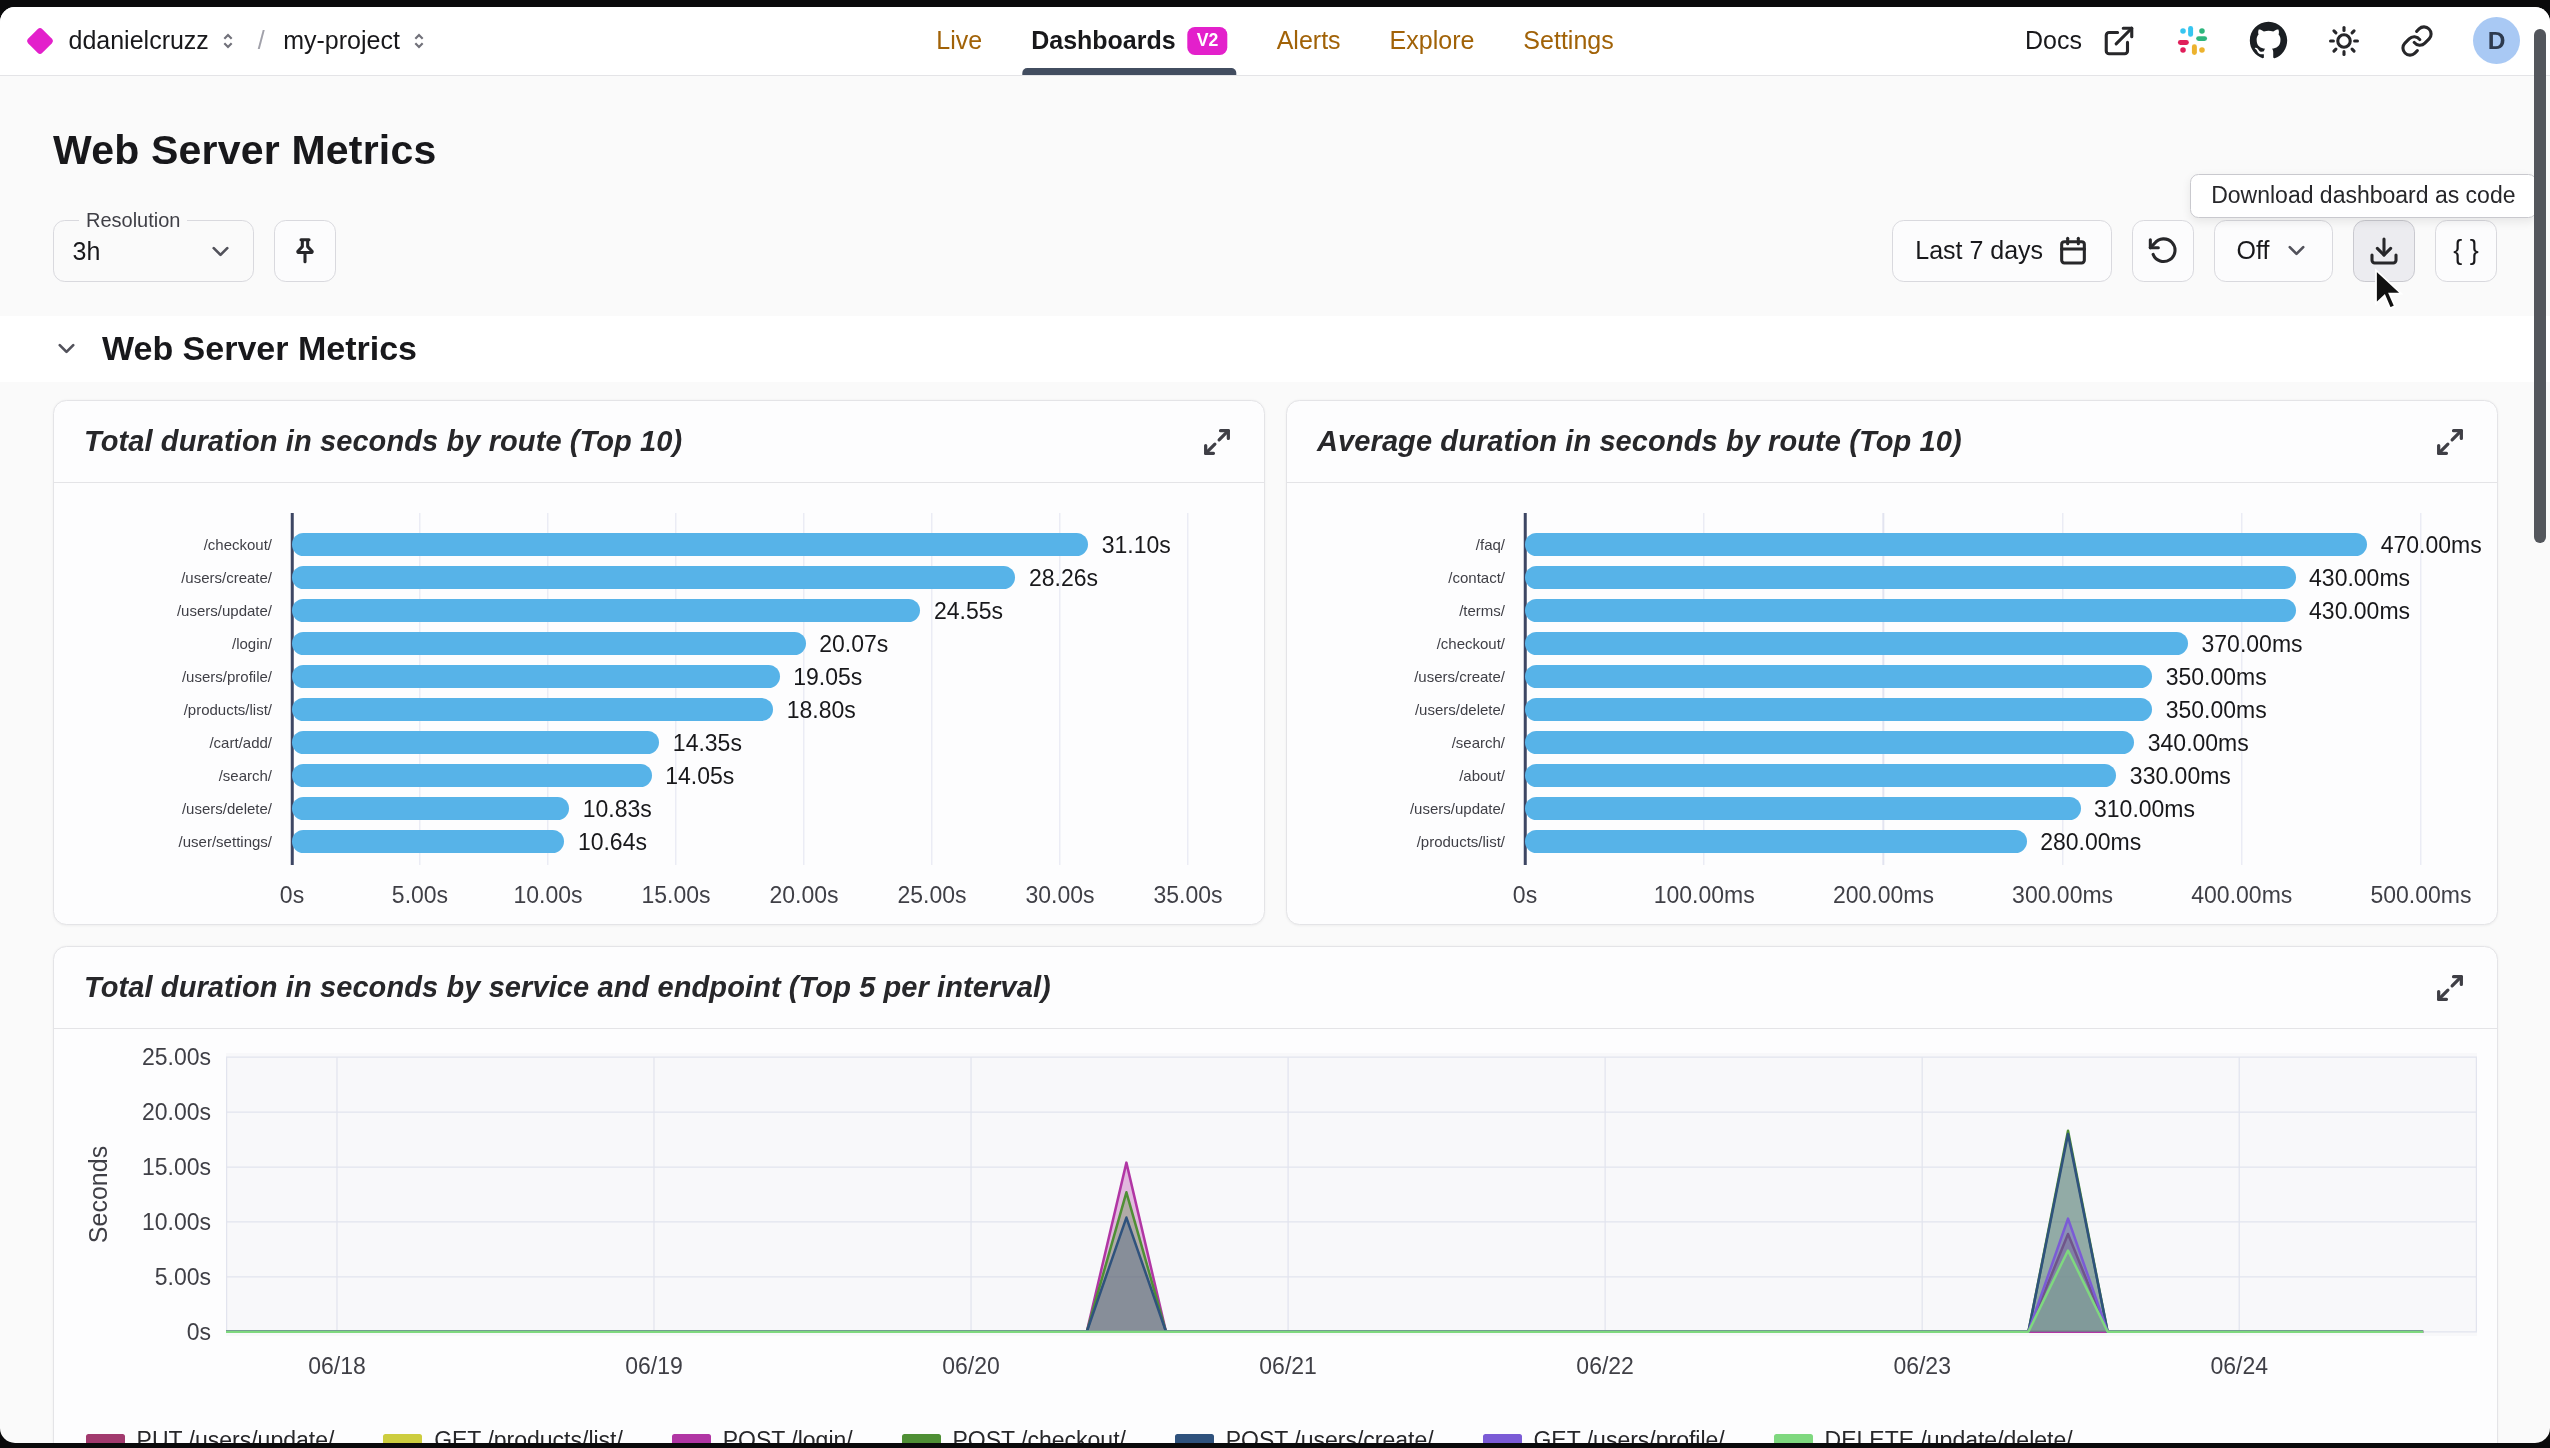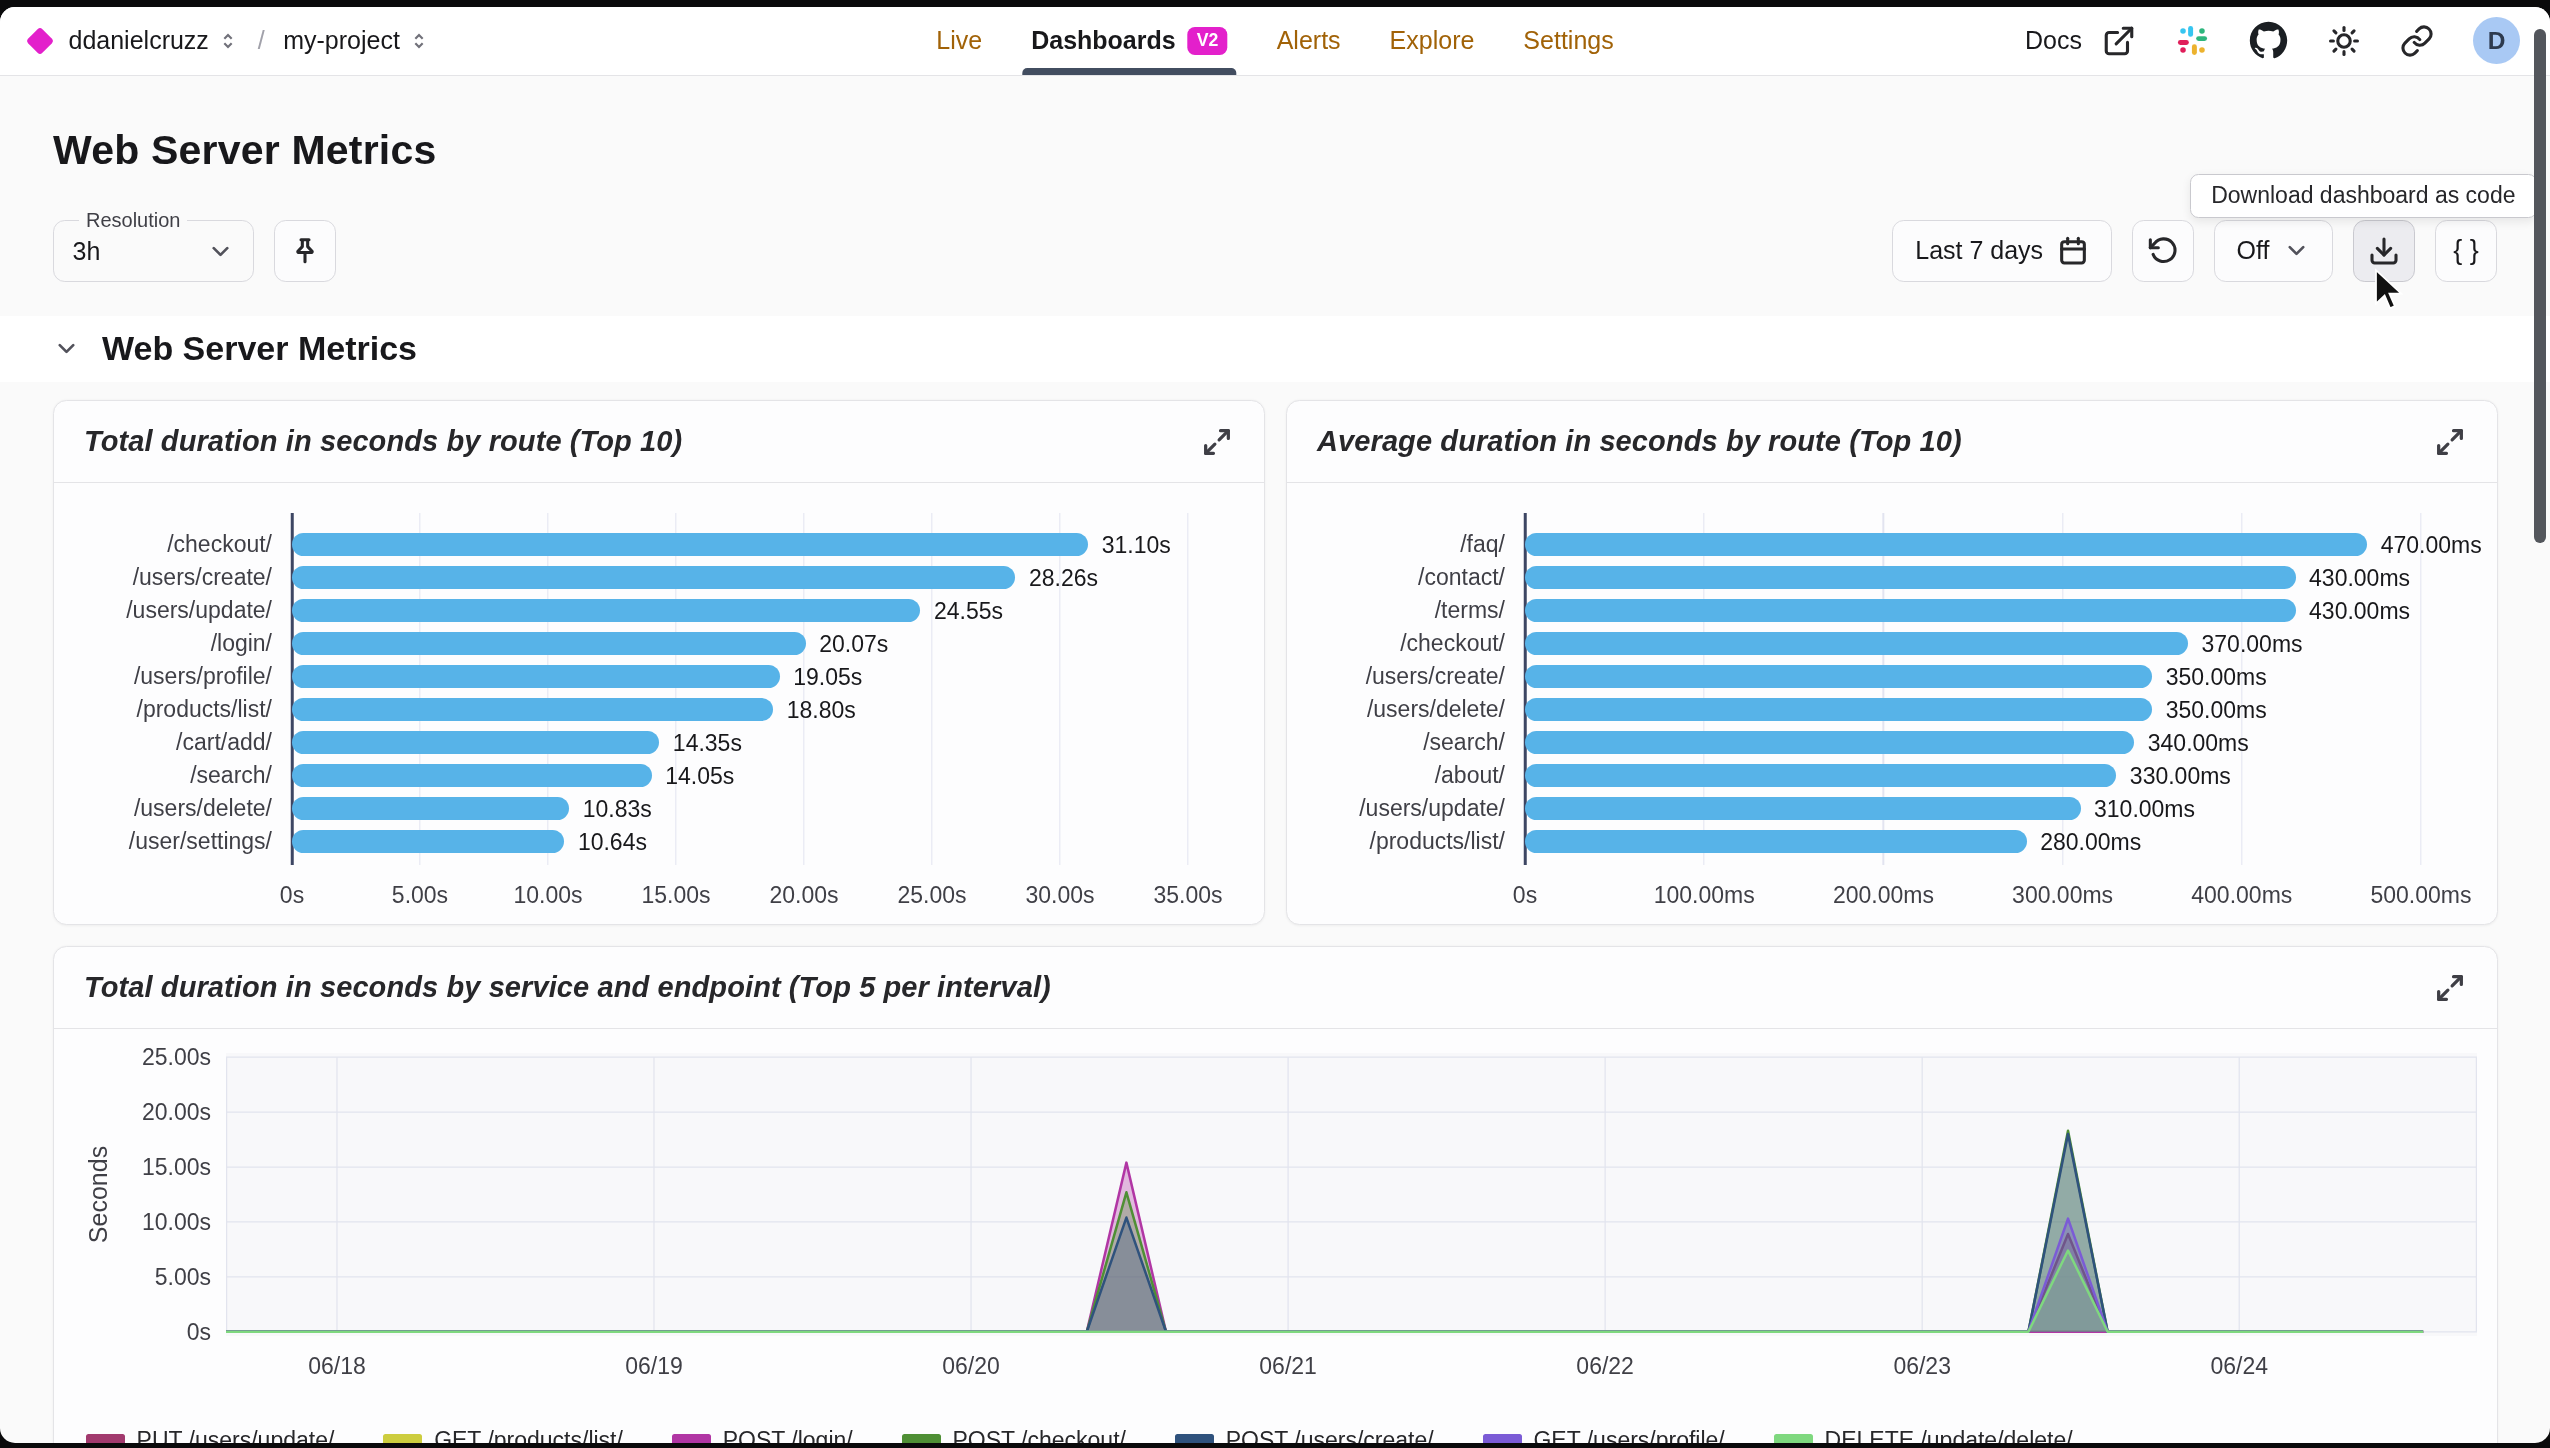--- a/index.html
+++ b/index.html
@@ -52,21 +52,21 @@
   .card-head h3 { font-size:29px; font-weight:600; color:#27272a; letter-spacing:0.1px; }
   .expand { width:34px; height:34px; stroke:#3f3f46; fill:none; stroke-width:2.3; stroke-linecap:round; stroke-linejoin:round; cursor:pointer; flex:none; }
   .card-body { padding:30px 34px 0 34px; }
 
   
   .bar-plot { position:relative; padding:15px 0 6.7px 0; margin-right:42px; }
   .bgrid { position:absolute; top:0; bottom:0; left:204px; right:0; }
   .vgrid { position:absolute; top:0; bottom:0; width:1.3px; background:#e2e4f0; transform:translateX(-50%); }
   .vgrid.axis { width:2.5px; background:#3d4663; }
   .bar-row { display:flex; align-items:center; height:33px; position:relative; }
-  .bar-label { width:204px; padding-right:20px; text-align:right; font-size:23px; color:#3f3f46; white-space:nowrap; }
+  .bar-label { width:204px; padding-right:20px; text-align:right; font-size:15px; color:#3f3f46; white-space:nowrap; }
   .bar-track { flex:1; position:relative; height:100%; }
   .bar { position:absolute; left:0; top:5px; height:23px; border-radius:11.4px; }
   .bar-val { position:absolute; top:50%; transform:translateY(-50%); padding-left:13.5px; font-size:23px; color:#18181b; white-space:nowrap; }
   .bar-ticks { position:relative; height:49px; margin-left:204px; margin-right:42px; }
   .bar-ticks span, .tc-xticks span { position:absolute; top:17px; transform:translateX(-50%); font-size:23px; color:#3f3f46; white-space:nowrap; }
 
   
   .tc-wrap { display:flex; align-items:stretch; }
   .tc-ylabel { width:49px; display:flex; align-items:center; justify-content:center; }
   .tc-ylabel span { transform:rotate(-90deg); font-size:25px; color:#3f3f46; white-space:nowrap; }

